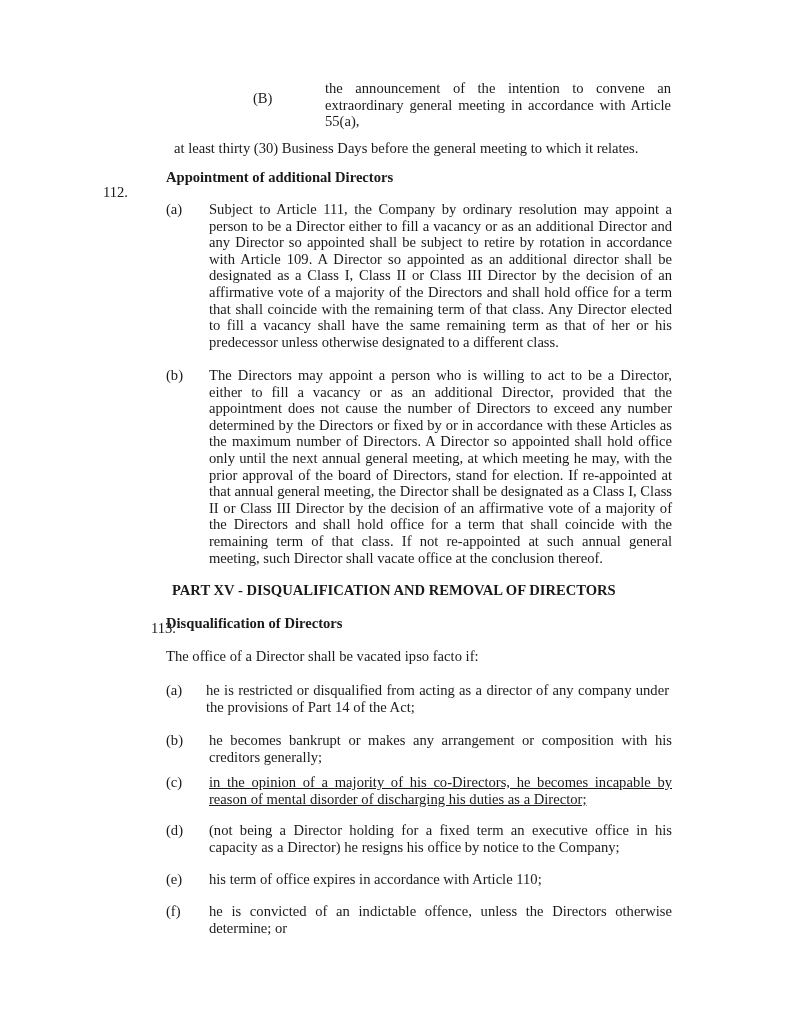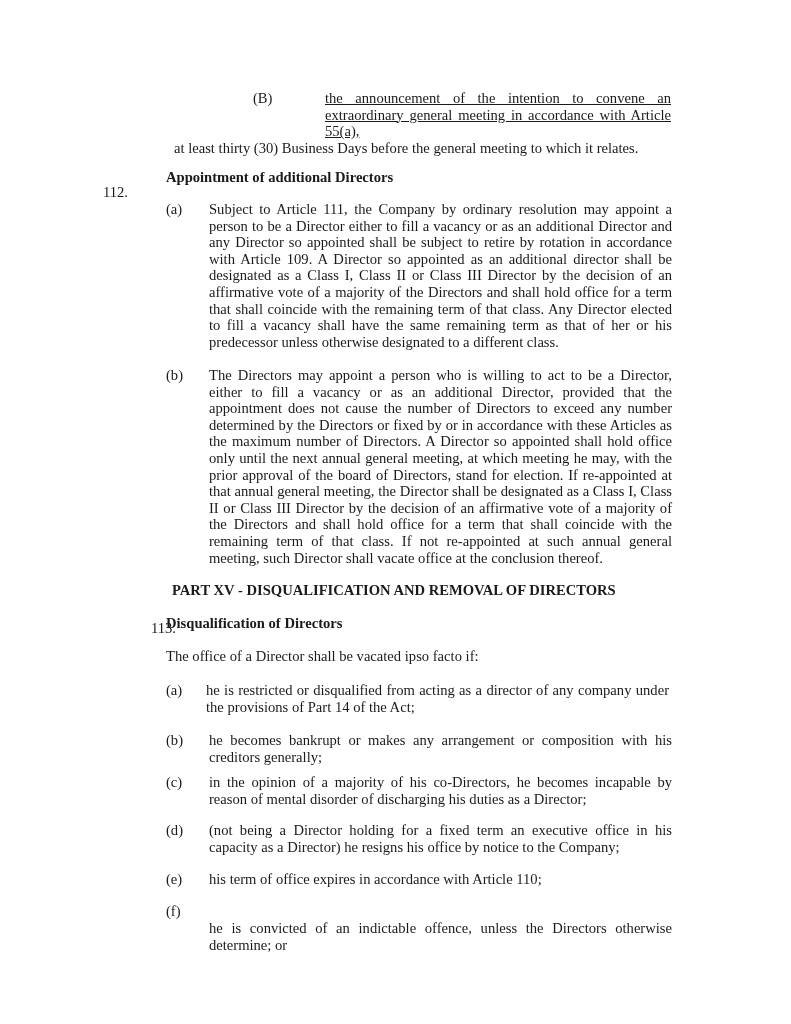--- a/index.html
+++ b/index.html
@@ -6,21 +6,21 @@
   body { width: 791px; height: 1024px; position: relative; overflow: hidden;
          font-family: "Liberation Serif", "DejaVu Serif", serif; color: #1a1a1a; font-size: 14.6px; }
   .abs { position: absolute; }
   .just { text-align: justify; text-align-last: left; line-height: 16.6px; }
   .bold { font-weight: bold; text-align: center; }
 </style>
 </head>
 <body>
 
 <div class="abs" style="left:253px; top:90px;">(B)</div>
-<div class="abs just" style="left:325px; top:90px; width:346px;text-decoration:underline;">the announcement of the intention to convene an extraordinary general meeting in accordance with Article 55(a),</div>
+<div class="abs just" style="left:325px; top:80px; width:346px;">the announcement of the intention to convene an extraordinary general meeting in accordance with Article 55(a),</div>
 <div class="abs" style="left:166px; top:140px; width:506px; line-height:16.6px;margin-left:8px;">at least thirty (30) Business Days before the general meeting to which it relates.</div>
 
 <div class="abs" style="left:103px; top:184px;">112.</div>
 <div class="abs bold" style="left:166px; top:169px;">Appointment of additional Directors</div>
 
 <div class="abs" style="left:166px; top:201px;">(a)</div>
 <div class="abs just" style="left:209px; top:201px; width:463px;">Subject to Article 111, the Company by ordinary resolution may appoint a person to be a Director either to fill a vacancy or as an additional Director and any Director so appointed shall be subject to retire by rotation in accordance with Article 109. A Director so appointed as an additional director shall be designated as a Class I, Class II or Class III Director by the decision of an affirmative vote of a majority of the Directors and shall hold office for a term that shall coincide with the remaining term of that class. Any Director elected to fill a vacancy shall have the same remaining term as that of her or his predecessor unless otherwise designated to a different class.</div>
 
 <div class="abs" style="left:166px; top:367px;">(b)</div>
 <div class="abs just" style="left:209px; top:367px; width:463px;">The Directors may appoint a person who is willing to act to be a Director, either to fill a vacancy or as an additional Director, provided that the appointment does not cause the number of Directors to exceed any number determined by the Directors or fixed by or in accordance with these Articles as the maximum number of Directors.  A Director so appointed shall hold office only until the next annual general meeting, at which meeting he may, with the prior approval of the board of Directors, stand for election. If re-appointed at that annual general meeting, the Director shall be designated as a Class I, Class II or Class III Director by the decision of an affirmative vote of a majority of the Directors and shall hold office for a term that shall coincide with the remaining term of that class. If not re-appointed at such annual general meeting, such Director shall vacate office at the conclusion thereof.</div>
@@ -31,22 +31,22 @@
 <div class="abs bold" style="left:166px; top:615px;">Disqualification of Directors</div>
 <div class="abs" style="left:166px; top:648px;">The office of a Director shall be vacated ipso facto if:</div>
 
 <div class="abs" style="left:166px; top:682px;">(a)</div>
 <div class="abs just" style="left:206px; top:682px; width:463px;">he is restricted or disqualified from acting as a director of any company under the provisions of Part 14 of the Act;</div>
 
 <div class="abs" style="left:166px; top:732px;">(b)</div>
 <div class="abs just" style="left:209px; top:732px; width:463px;">he becomes bankrupt or makes any arrangement or composition with his creditors generally;</div>
 
 <div class="abs" style="left:166px; top:774px;">(c)</div>
-<div class="abs just" style="left:209px; top:774px; width:463px;">in the opinion of a majority of his co-Directors, he becomes incapable by reason of mental disorder of discharging his duties as a Director;</div>
+<div class="abs just" style="left:209px; top:774px; width:463px;text-decoration:underline;">in the opinion of a majority of his co-Directors, he becomes incapable by reason of mental disorder of discharging his duties as a Director;</div>
 
 <div class="abs" style="left:166px; top:822px;">(d)</div>
 <div class="abs just" style="left:209px; top:822px; width:463px;">(not being a Director holding for a fixed term an executive office in his capacity as a Director) he resigns his office by notice to the Company;</div>
 
 <div class="abs" style="left:166px; top:871px;">(e)</div>
 <div class="abs just" style="left:209px; top:871px; width:463px;">his term of office expires in accordance with Article 110;</div>
 
 <div class="abs" style="left:166px; top:903px;">(f)</div>
-<div class="abs just" style="left:209px; top:903px; width:463px;margin-top:17px;">he is convicted of an indictable offence, unless the Directors otherwise determine; or</div>
+<div class="abs just" style="left:209px; top:903px; width:463px;">he is convicted of an indictable offence, unless the Directors otherwise determine; or</div>
 
 </body></html>

